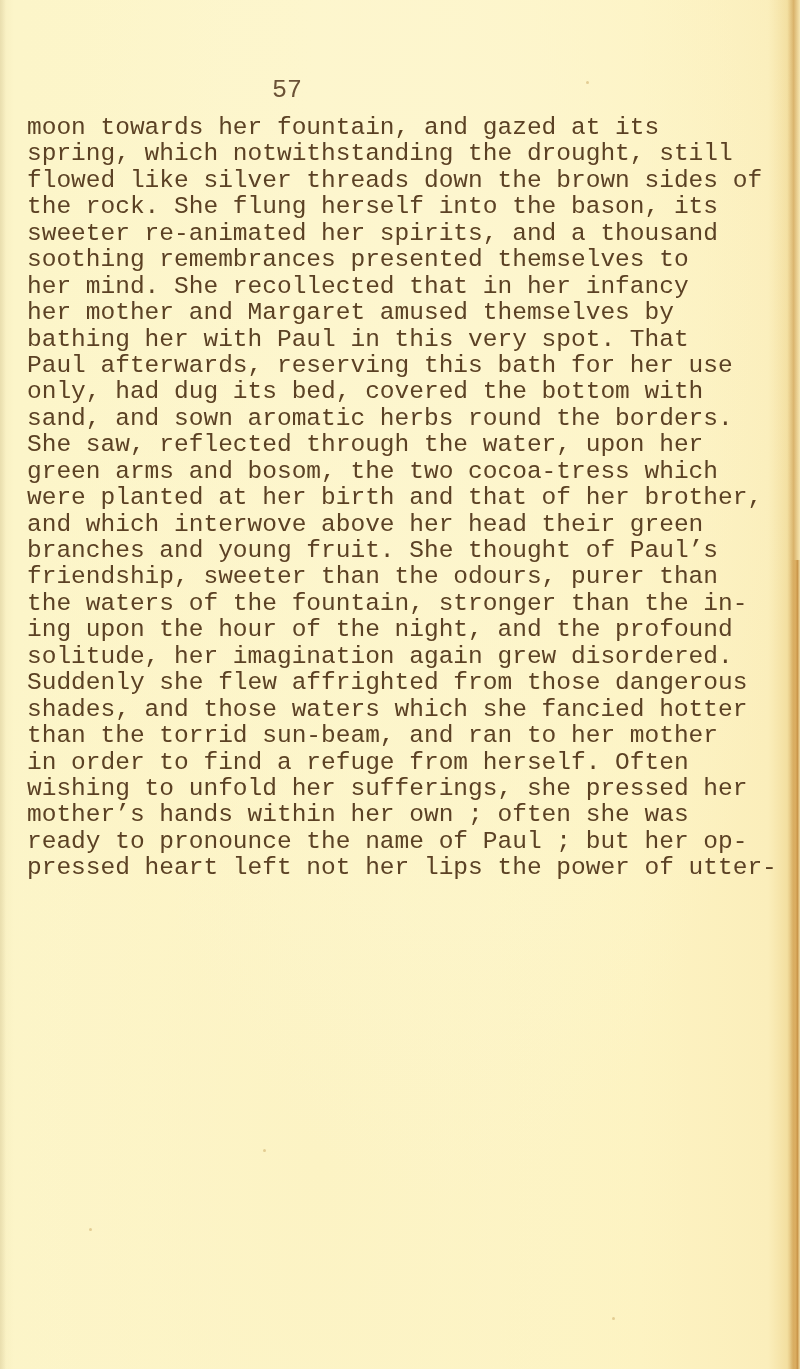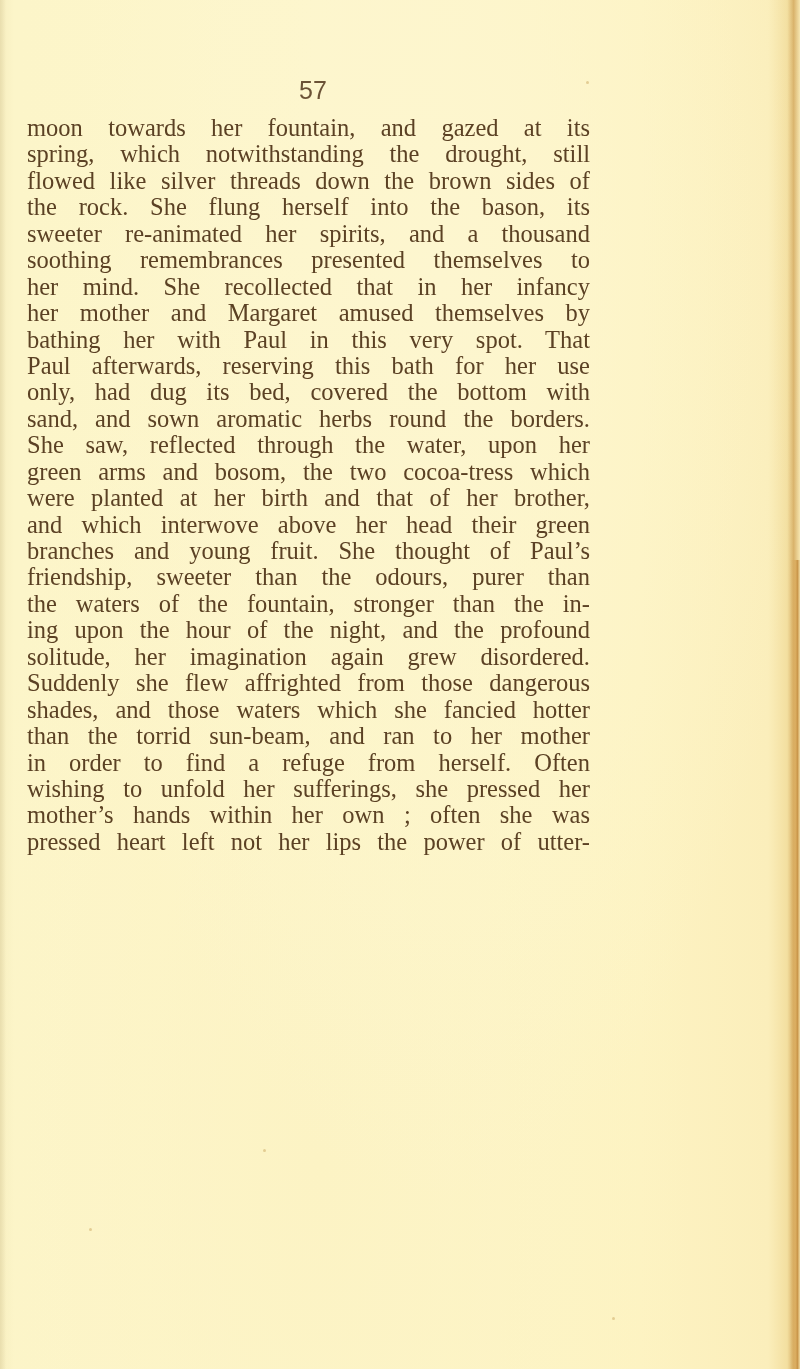--- a/index.html
+++ b/index.html
@@ -31,35 +31,35 @@
     }
     .right-edge {
       position: absolute;
       right: 0; top: 560px;
       width: 10px; height: 809px;
       background: linear-gradient(90deg, rgba(222,180,100,0) 0%, #d9a95a 55%, #c48d3f 75%, #efd9a0 100%);
       opacity: 0.85;
     }
     .page-number {
       position: absolute;
-      left: 288px;
+      left: 262px;
       top: 76px;
       width: 50px;
       text-align: center;
-      font-family: Liberation Sans, sans-serif;
+      font-family: Liberation Mono, monospace;
       font-size: 25px;
       color: #6b5236;
       letter-spacing: 0px;
     }
     .text-block {
       position: absolute;
       left: 27px;
       top: 115px;
       width: 563px;
-      font-family: Liberation Serif, serif;
+      font-family: Liberation Mono, monospace;
       font-size: 24.5px;
       line-height: 26.45px;
       color: #5b4124;
     }
     .line {
       display: block;
       white-space: nowrap;
       text-align: justify;
       text-align-last: justify;
       height: 26.45px;
@@ -102,20 +102,21 @@
     <span class="line">friendship, sweeter than the odours, purer than</span>
     <span class="line">the waters of the fountain, stronger than the in-</span>
     <span class="line">ing upon the hour of the night, and the profound</span>
     <span class="line">solitude, her imagination again grew disordered.</span>
     <span class="line">Suddenly she flew affrighted from those dangerous</span>
     <span class="line">shades, and those waters which she fancied hotter</span>
     <span class="line">than the torrid sun-beam, and ran to her mother</span>
     <span class="line">in order to find a refuge from herself.  Often</span>
     <span class="line">wishing to unfold her sufferings, she pressed her</span>
     <span class="line">mother’s hands within her own ; often she was</span>
+    <span class="line">ready to pronounce the name of Paul ; but her op-</span>
     <span class="line">pressed heart left not her lips the power of utter-</span>
   </div>
 
   <div class="speck" style="left:263px;top:1149px;"></div>
   <div class="speck" style="left:612px;top:1317px;"></div>
   <div class="speck" style="left:89px;top:1228px;"></div>
   <div class="speck" style="left:586px;top:81px;"></div>
 </div>
 
 </body></html>

